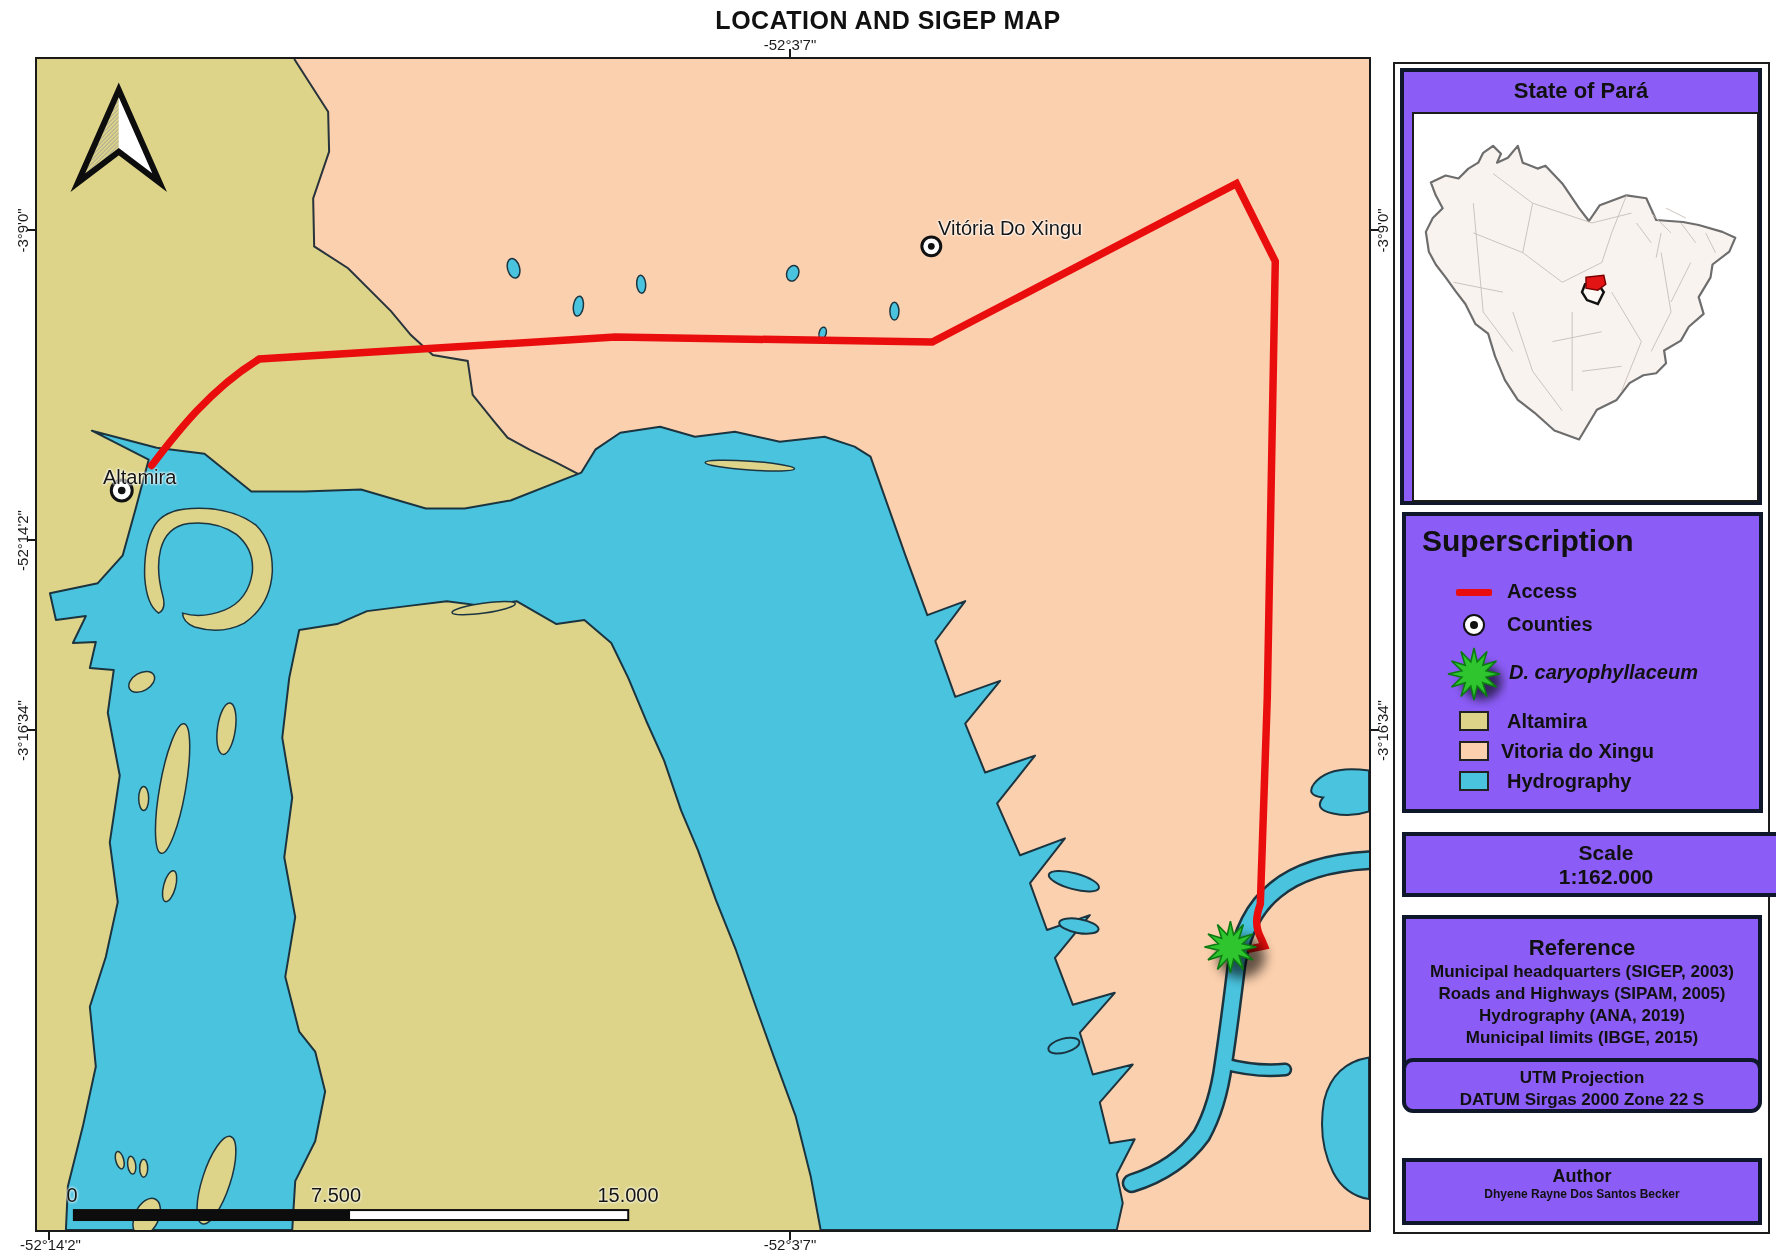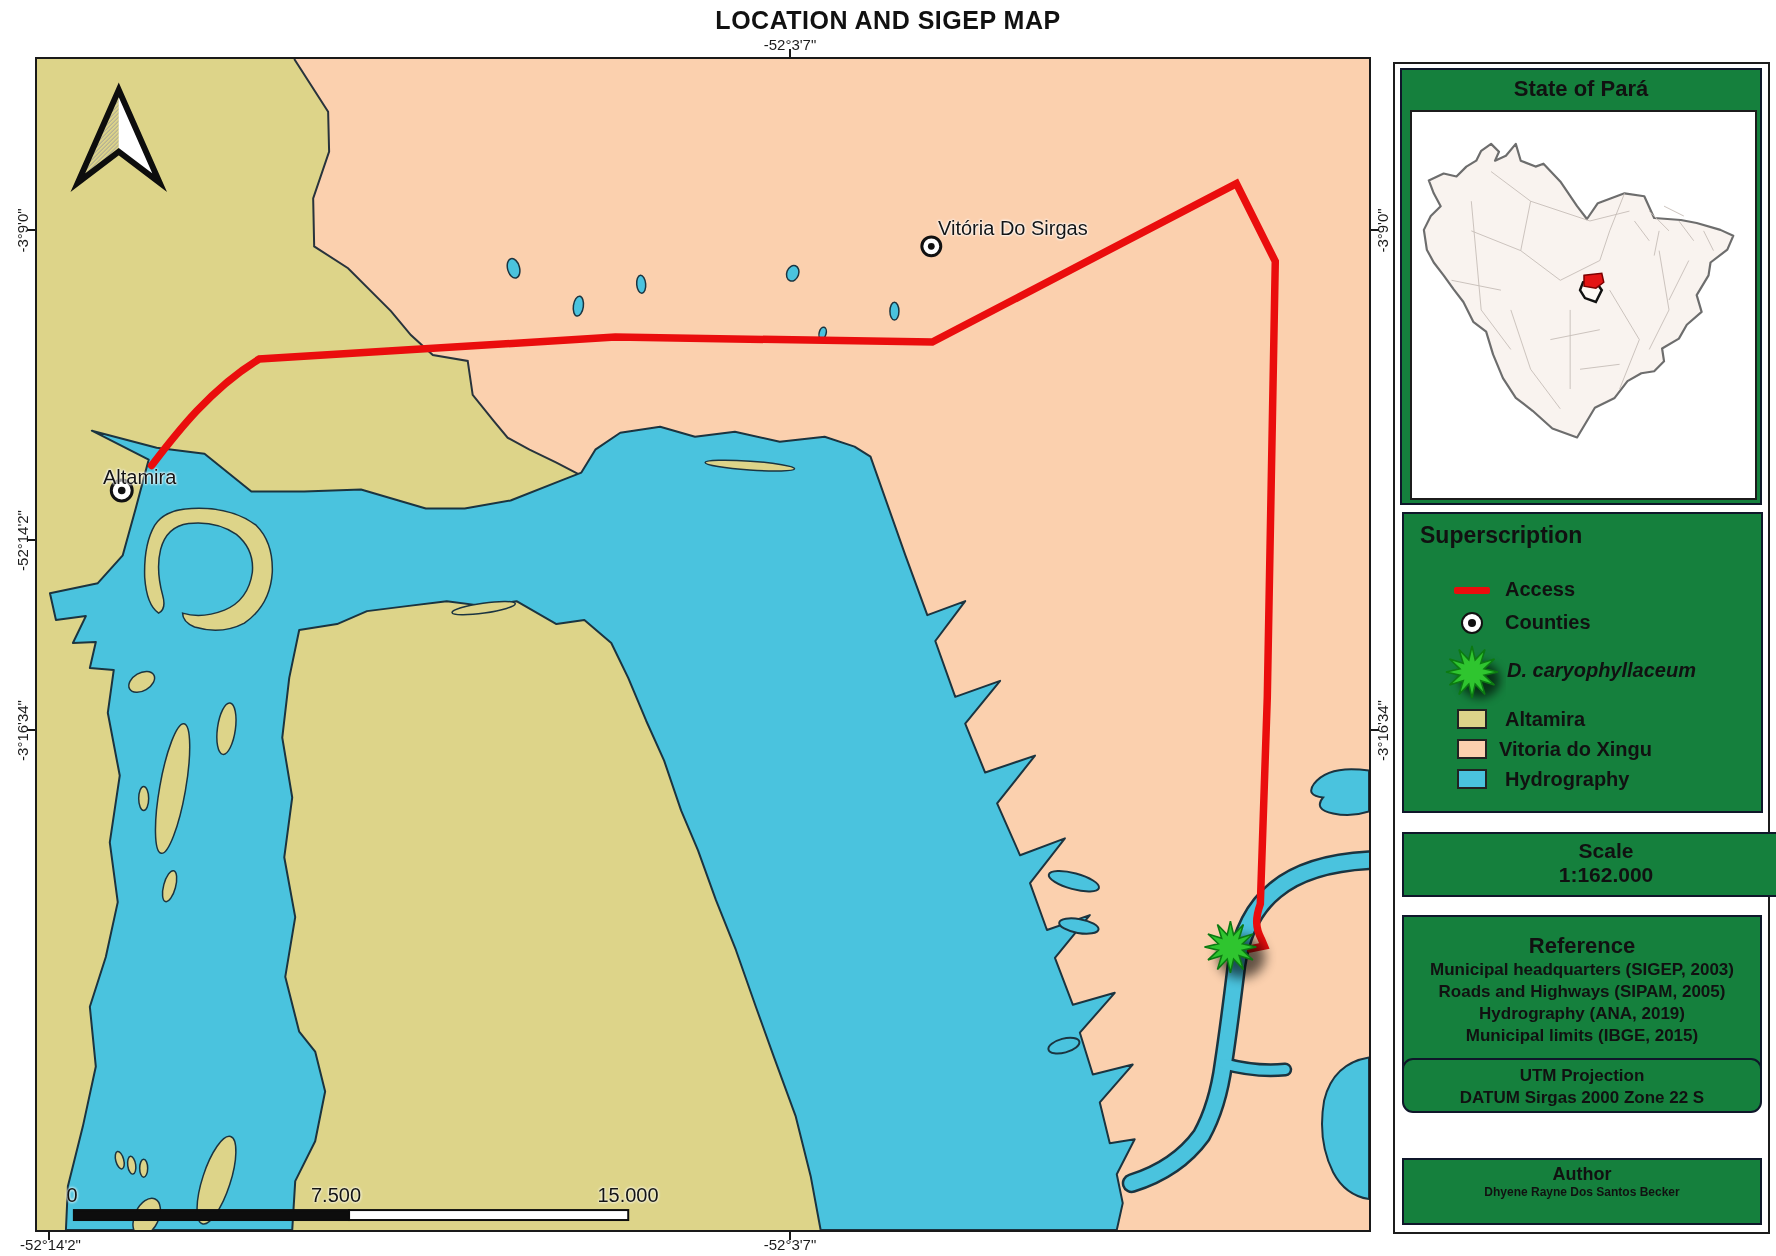--- a/index.html
+++ b/index.html
@@ -11,26 +11,26 @@
        font-family:"Liberation Sans",sans-serif;color:#111;}
   .abs{position:absolute;}
   .page-title{left:0;top:6px;width:1776px;text-align:center;font-size:25px;font-weight:bold;letter-spacing:.5px;}
   .coord{font-size:15px;color:#1c1c1c;white-space:nowrap;}
   .vert{transform:rotate(-90deg);transform-origin:center center;}
   .map-frame{left:35px;top:57px;width:1336px;height:1175px;border:2px solid #1a1a1a;background:var(--vitoria-fill);}
   .map-frame svg{display:block;}
   .tick{background:#1a1a1a;}
   .citylabel{font-size:20px;color:#151515;text-shadow:0 0 3px #fff,0 0 3px #fff,0 0 2px #fff;white-space:nowrap;}
   .sb-outer{left:1393px;top:62px;width:377px;height:1172px;border:2px solid #1c1c1c;background:#fff;}
-  .sb-box{position:absolute;border:2px solid #0f172a;background:#15803d;}
+  .sb-box{position:absolute;border:4px solid #0f172a;background:#8b5cf6;}
   .inset-box{left:1400px;top:68px;width:362px;height:437px;}
   .inset-title{text-align:center;font-size:22px;font-weight:bold;padding-top:6px;}
   .inset-frame{position:absolute;left:8px;top:40px;width:347px;height:390px;border:2px solid #1c1c1c;background:#fff;}
   .legend-box{left:1402px;top:512px;width:361px;height:301px;}
-  .legend-title{font-size:23px;font-weight:bold;position:absolute;left:16px;top:8px;}
+  .legend-title{font-size:30px;font-weight:bold;position:absolute;left:16px;top:8px;}
   .leg-label{position:absolute;font-size:20px;font-weight:bold;white-space:nowrap;}
   .swatch{position:absolute;width:30px;height:20px;border:2px solid #222;}
   .leg-line{position:absolute;width:36px;height:7px;background:var(--route-red);border-radius:2px;}
   .leg-circle{position:absolute;width:22px;height:22px;border:2.5px solid #111;border-radius:50%;background:#fff;}
   .leg-circle .dot{position:absolute;left:50%;top:50%;width:8px;height:8px;margin:-4px 0 0 -4px;background:#111;border-radius:50%;}
   .center-box{text-align:center;}
   .scale-box{left:1402px;top:832px;width:408px;height:65px;}
   .scale-box .t1{font-size:21px;font-weight:bold;margin-top:5px;}
   .scale-box .t2{font-size:21px;font-weight:bold;}
   .ref-box{left:1402px;top:915px;width:360px;height:160px;}
@@ -138,21 +138,21 @@
   <use href="#starburst" x="1169" y="863" width="56" height="56"></use>
 
   <g stroke="#0d0d0d" stroke-width="2">
     <rect x="37" y="1155" width="276" height="10" fill="#0d0d0d"></rect>
     <rect x="313" y="1155" width="280" height="10" fill="#fff"></rect>
   </g>
 </svg>
 </div>
 
 <div class="abs citylabel" style="left:103px;top:466px;">Altamira</div>
-<div class="abs citylabel" style="left:938px;top:217px;">Vitória Do Sirgas</div>
+<div class="abs citylabel" style="left:938px;top:217px;">Vitória Do Xingu</div>
 
 <div class="abs coord" style="left:755px;top:36px;width:70px;text-align:center;">-52°3'7"</div>
 <div class="abs coord vert" style="left:-18px;top:222px;width:80px;text-align:center;">-3°9'0"</div>
 <div class="abs coord vert" style="left:-28px;top:532px;width:100px;text-align:center;">-52°14'2"</div>
 <div class="abs coord vert" style="left:-28px;top:722px;width:100px;text-align:center;">-3°16'34"</div>
 <div class="abs coord vert" style="left:1342px;top:222px;width:80px;text-align:center;">-3°9'0"</div>
 <div class="abs coord vert" style="left:1332px;top:722px;width:100px;text-align:center;">-3°16'34"</div>
 <div class="abs coord" style="left:3px;top:1236px;width:95px;text-align:center;">-52°14'2"</div>
 <div class="abs coord" style="left:755px;top:1236px;width:70px;text-align:center;">-52°3'7"</div>
 

